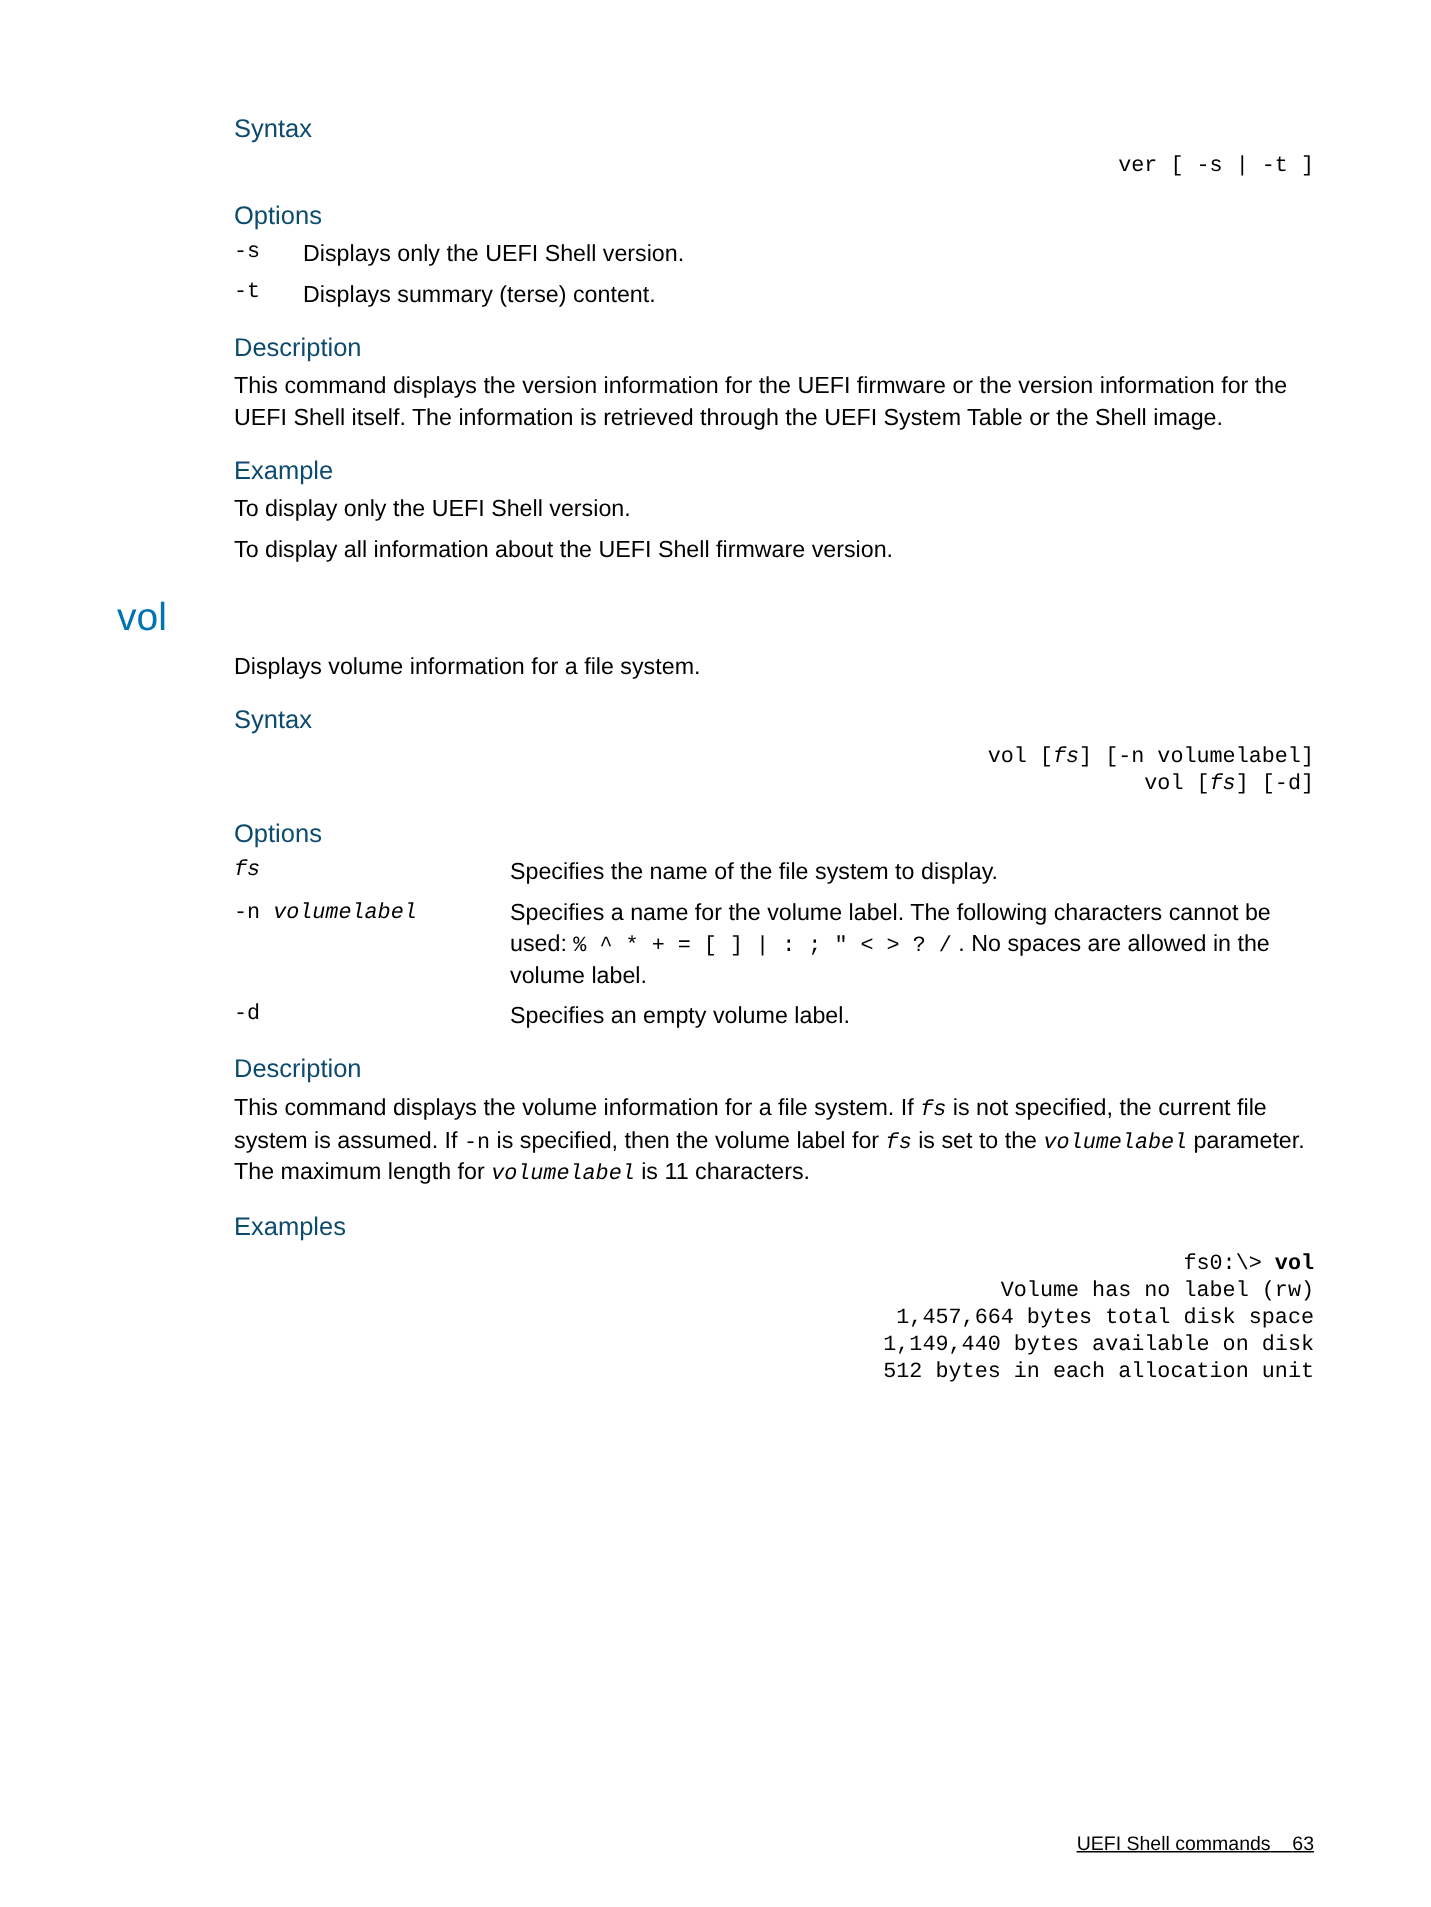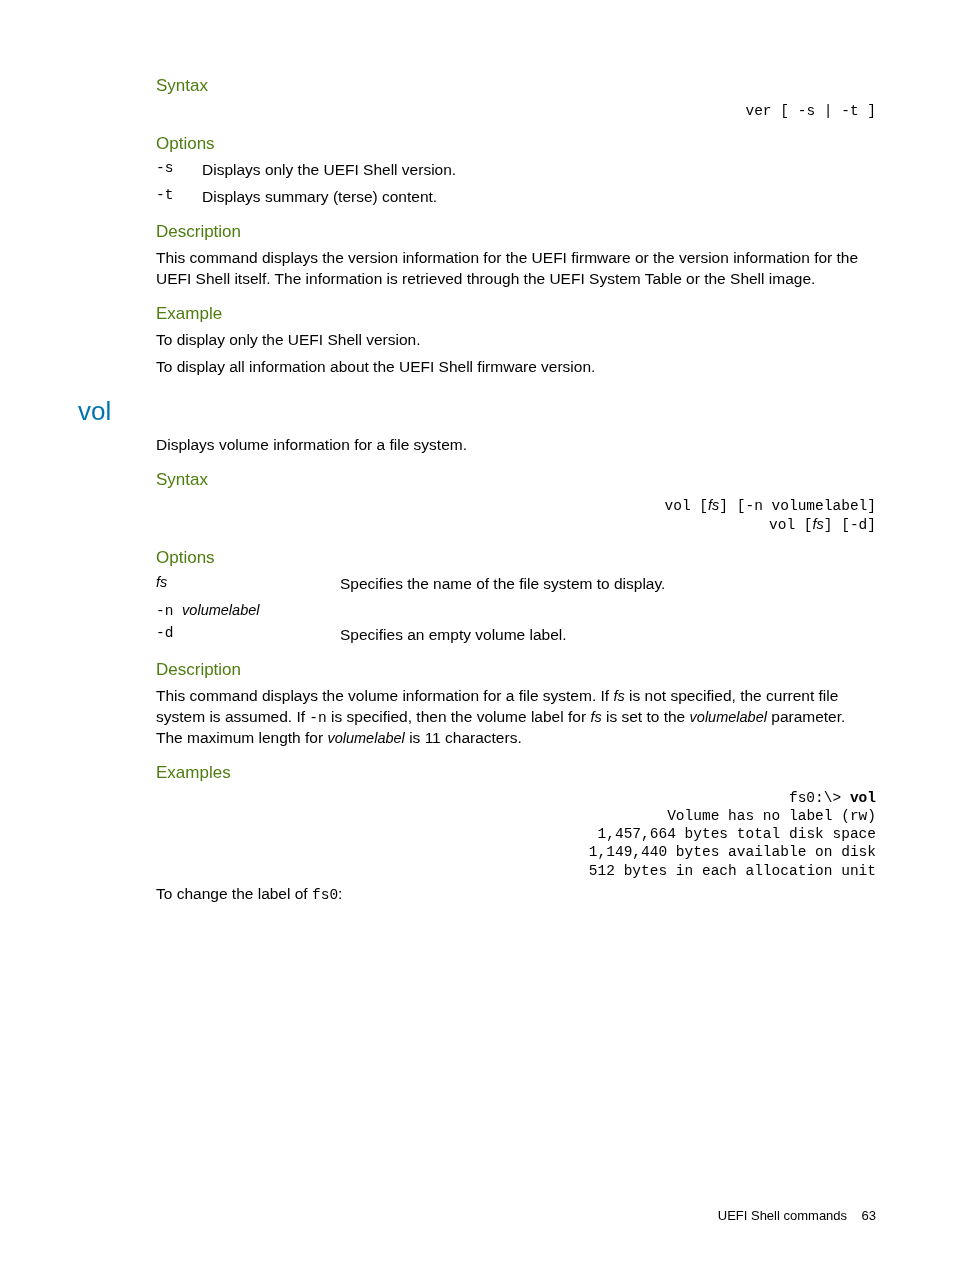--- a/index.html
+++ b/index.html
@@ -7,21 +7,21 @@
       width: 954px;
       height: 1271px;
       background: #fff;
       font-family: Arial, Helvetica, sans-serif;
       color: #000;
       position: relative;
       padding: 62px 78px 40px 78px;
     }
     .content { margin-left: 78px; }
     .h-blue {
-      color: #4d7c0f;
+      color: #0c4a6e;
       font-size: 17px;
       font-weight: normal;
       margin-bottom: 6px;
       margin-top: 14px;
     }
     .h-section {
       color: #0073b3;
       font-size: 26px;
       font-weight: normal;
       margin-top: 18px;
@@ -31,21 +31,21 @@
     .body-text {
       font-size: 15.5px;
       line-height: 1.35;
       margin-bottom: 6px;
     }
     .mono {
       font-family: "Courier New", Courier, monospace;
       font-size: 14.5px;
     }
     .mono-italic {
-      font-family: Liberation Sans, sans-serif;
+      font-family: Liberation Mono, monospace;
       font-style: italic;
       font-size: 14.5px;
     }
     .code-block {
       font-family: "Courier New", Courier, monospace;
       font-size: 14.5px;
       white-space: pre;
       line-height: 1.25;
       margin-bottom: 4px;
       text-align: right;
@@ -55,23 +55,24 @@
       align-items: flex-start;
       margin-bottom: 6px;
       font-size: 15.5px;
     }
     .opt-key-narrow { width: 46px; flex-shrink: 0; }
     .opt-key-wide { width: 184px; flex-shrink: 0; }
     .opt-val { flex: 1; line-height: 1.35; }
     .bold { font-weight: bold; }
     .footer {
       position: absolute;
-      bottom: 48px;
+      bottom: 35px;
       right: 78px;
       font-size: 13px;
+      text-decoration: underline;
     }
   </style>
 </head>
 <body>
 
 <div class="content">
 
   <div class="h-blue">Syntax</div>
   <div class="code-block">ver [ -s | -t ]</div>
 
@@ -105,34 +106,34 @@
 <span>vol [</span><span class="mono-italic">fs</span><span>] [-d]</span></div>
 
   <div class="h-blue">Options</div>
 
   <div class="opt-row">
     <span class="mono-italic opt-key-wide">fs</span>
     <span class="opt-val">Specifies the name of the file system to display.</span>
   </div>
   <div class="opt-row">
     <span class="opt-key-wide"><span class="mono">-n </span><span class="mono-italic">volumelabel</span></span>
+    <span class="opt-val"><span>Specifies a name for the volume label. The following characters cannot be used: </span><span class="mono">% ^ * + = [ ] | : ; " &lt; &gt; ? /</span><span> . No spaces are allowed in the volume label.</span></span>
   </div>
   <div class="opt-row">
     <span class="mono opt-key-wide">-d</span>
     <span class="opt-val">Specifies an empty volume label.</span>
   </div>
 
   <div class="h-blue">Description</div>
   <div class="body-text"><span>This command displays the volume information for a file system. If </span><span class="mono-italic">fs</span><span> is not specified, the current file system is assumed. If </span><span class="mono"> -n</span><span> is specified, then the volume label for </span><span class="mono-italic">fs</span><span> is set to the </span><span class="mono-italic">volumelabel</span><span> parameter. The maximum length for </span><span class="mono-italic">volumelabel</span><span> is 11 characters.</span></div>
 
   <div class="h-blue">Examples</div>
   <div class="code-block"><span>fs0:\&gt; </span><span class="bold">vol</span>
 <span>Volume has no label (rw)
 1,457,664 bytes total disk space
 1,149,440 bytes available on disk
 512 bytes in each allocation unit</span></div>
-  <div class="body-text"><span>To change the label of </span><span class="mono">fs0</span><span>:</span></div>
 
 </div>
 
 <div class="footer">
   <span>UEFI Shell commands</span>&nbsp;&nbsp;&nbsp;&nbsp;<span>63</span>
 </div>
 
 </body></html>

